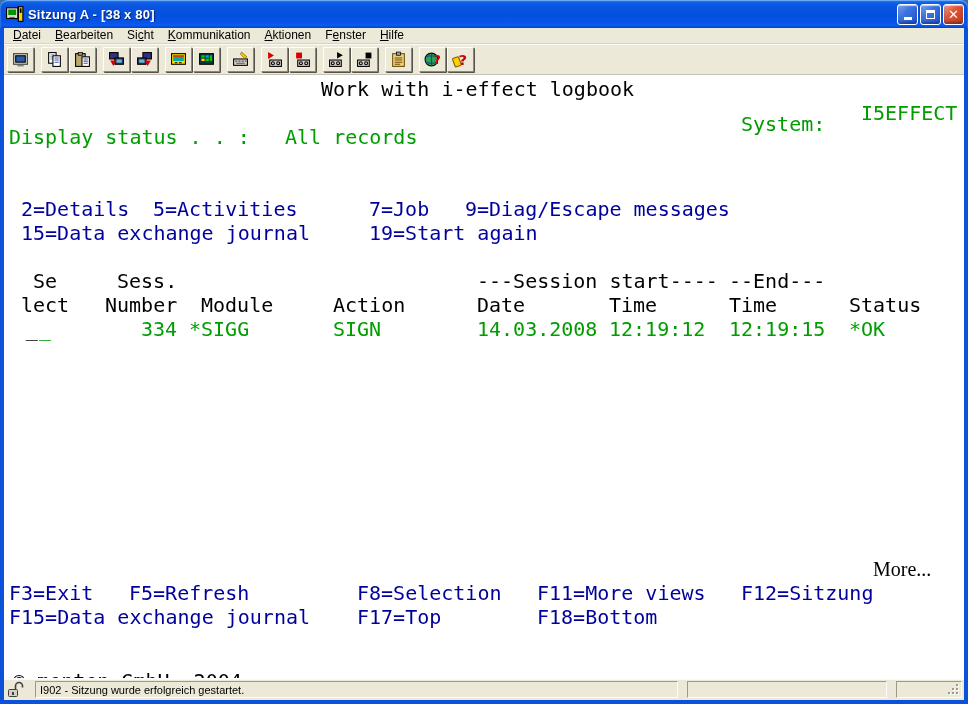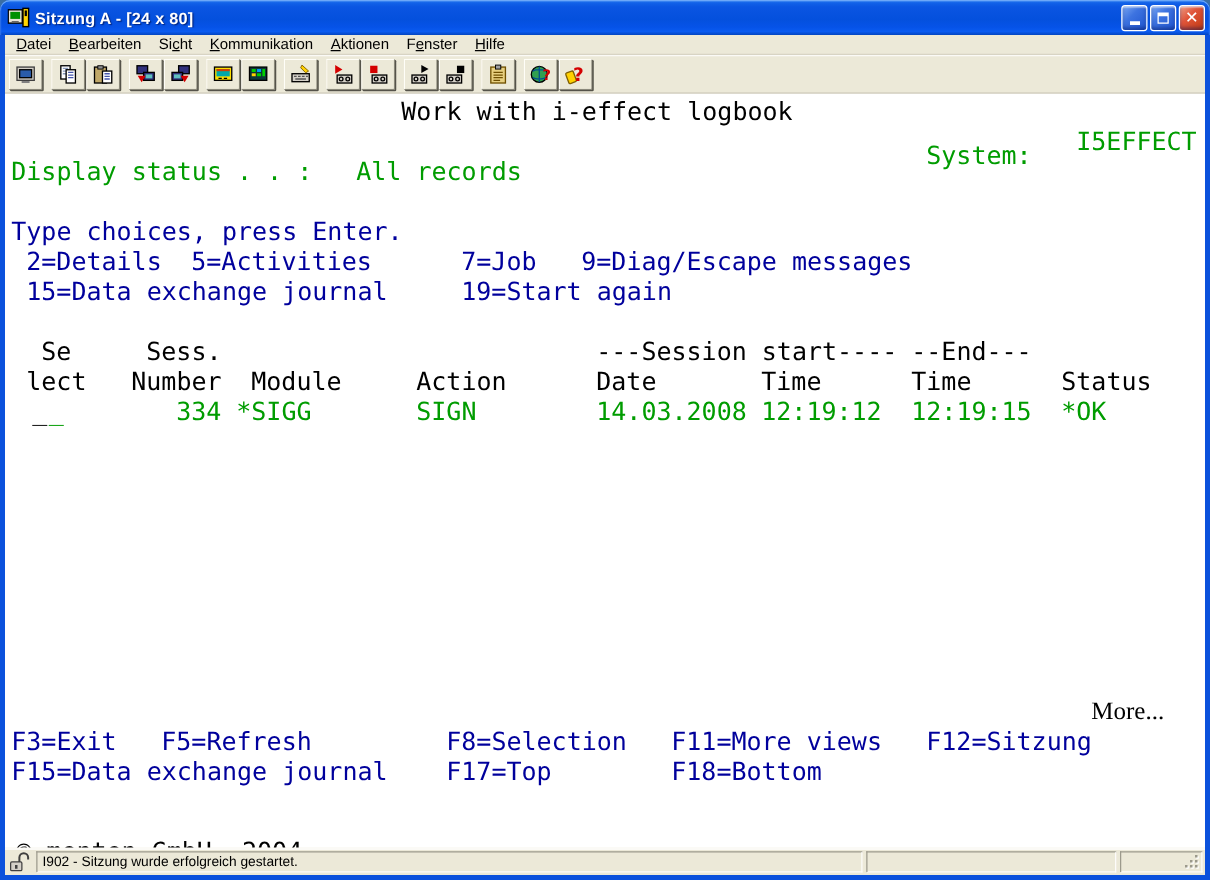--- a/index.html
+++ b/index.html
@@ -63,21 +63,21 @@
     font-family:"DejaVu Sans Mono", monospace; font-size:20px;
   }
   .term-row { position:absolute; left:0; height:24px; line-height:24px; width:100%; white-space:pre; }
   .term-seg { position:absolute; top:0; white-space:pre; }
   .c-green { color:var(--term-green,#009c00); }
   .c-blue  { color:var(--term-blue,#00009c); }
   .c-black { color:var(--term-black,#000); }
   
   .statusbar {
     height:22px; background:#ece9d8; display:flex; align-items:center;
-    padding:2px 2px 2px 2px; gap:3px; font-size:11px; border-top:1px solid #fff;
+    padding:2px 2px 2px 2px; gap:9px; font-size:11px; border-top:1px solid #fff;
     box-shadow:inset 0 1px 0 #fbfaf6;
   }
   .sb-icon { width:20px; height:17px; flex:0 0 auto; }
   .sb-panel {
     height:17px; border:1px solid; border-color:#9c9a8c #fdfcfa #fdfcfa #9c9a8c;
     display:flex; align-items:center; padding:0 4px; color:#000; white-space:nowrap; overflow:hidden;
   }
   .sb-msg { flex:1 1 auto; }
   .sb-p2 { width:200px; }
   .sb-p3 { width:66px; justify-content:flex-end; padding:0 1px; }
@@ -89,21 +89,21 @@
 <div class="window">
 
   <div class="titlebar">
     <svg class="app-icon" viewBox="0 0 16 16">
       <rect x="0.5" y="2.5" width="10" height="9.5" fill="#e8e4d8" stroke="#000"></rect>
       <rect x="2" y="4" width="7" height="5" fill="#009000"></rect>
       <rect x="3" y="10.5" width="5" height="1" fill="#666"></rect>
       <rect x="11" y="1.5" width="4" height="13" fill="#ffd400" stroke="#000"></rect>
       <rect x="12.2" y="3" width="1.6" height="4" fill="#000"></rect>
     </svg>
-    <span class="title-text">Sitzung A - [24 x 80]</span>
+    <span class="title-text">Sitzung A - [38 x 80]</span>
     <span class="win-buttons">
       <span class="win-btn">
           <span class="glyph-min"></span>
         </span>
       <span class="win-btn">
           <span class="glyph-max"></span>
         </span>
       <span class="win-btn close">
           <span class="glyph-close">✕</span>
         </span>
@@ -253,21 +253,20 @@
               <rect x="1.5" y="6" width="6" height="8.5" rx="1" fill="#ffd000" stroke="#806000" transform="rotate(-20 4.5 10)"></rect>
               <text x="6" y="13" font-size="14" font-weight="bold" fill="#d40000" font-family="DejaVu Sans">?</text>
             </svg>
           </button>
         </span>
       </div>
     <div class="terminal" id="terminal">
         <div class="term-row" style="top: 2px;"><span class="term-seg c-black" style="left: 317px;">Work with i-effect logbook</span></div>
         <div class="term-row" style="top: 26px;"><span class="term-seg c-green" style="left: 737px; margin-top: 11px;">System:</span><span class="term-seg c-green" style="left: 857px;">I5EFFECT</span></div>
         <div class="term-row" style="top: 50px;"><span class="term-seg c-green" style="left: 5px;">Display status . . :</span><span class="term-seg c-green" style="left: 281px;">All records</span></div>
-        <div class="term-row" style="top: 98px;"><span class="term-seg c-blue" style="left: 5px;">Type choices, press Enter.</span></div>
         <div class="term-row" style="top: 122px;"><span class="term-seg c-blue" style="left: 17px;">2=Details</span><span class="term-seg c-blue" style="left: 149px;">5=Activities</span><span class="term-seg c-blue" style="left: 365px;">7=Job</span><span class="term-seg c-blue" style="left: 461px;">9=Diag/Escape messages</span></div>
         <div class="term-row" style="top: 146px;"><span class="term-seg c-blue" style="left: 17px;">15=Data exchange journal</span><span class="term-seg c-blue" style="left: 365px;">19=Start again</span></div>
         <div class="term-row" style="top: 194px;"><span class="term-seg c-black" style="left: 29px;">Se</span><span class="term-seg c-black" style="left: 113px;">Sess.</span><span class="term-seg c-black" style="left: 473px;">---Session start----</span><span class="term-seg c-black" style="left: 725px;">--End---</span></div>
         <div class="term-row" style="top: 218px;"><span class="term-seg c-black" style="left: 17px;">lect</span><span class="term-seg c-black" style="left: 101px;">Number</span><span class="term-seg c-black" style="left: 197px;">Module</span><span class="term-seg c-black" style="left: 329px;">Action</span><span class="term-seg c-black" style="left: 473px;">Date</span><span class="term-seg c-black" style="left: 605px;">Time</span><span class="term-seg c-black" style="left: 725px;">Time</span><span class="term-seg c-black" style="left: 845px;">Status</span></div>
         <div class="term-row" style="top: 242px;"><span class="term-seg c-black" style="left: 21.8px;">_</span><span class="term-seg c-green" style="left: 35px;">_</span><span class="term-seg c-green" style="left: 137px;">334</span><span class="term-seg c-green" style="left: 185px;">*SIGG</span><span class="term-seg c-green" style="left: 329px;">SIGN</span><span class="term-seg c-green" style="left: 473px;">14.03.2008</span><span class="term-seg c-green" style="left: 605px;">12:19:12</span><span class="term-seg c-green" style="left: 725px;">12:19:15</span><span class="term-seg c-green" style="left: 845px;">*OK</span></div>
         <div class="term-row" style="top: 482px;"><span class="term-seg c-black" style="left: 869px; font-family: Liberation Serif, serif;">More...</span></div>
         <div class="term-row" style="top: 506px;"><span class="term-seg c-blue" style="left: 5px;">F3=Exit</span><span class="term-seg c-blue" style="left: 125px;">F5=Refresh</span><span class="term-seg c-blue" style="left: 353px;">F8=Selection</span><span class="term-seg c-blue" style="left: 533px;">F11=More views</span><span class="term-seg c-blue" style="left: 737px;">F12=Sitzung</span></div>
         <div class="term-row" style="top: 530px;"><span class="term-seg c-blue" style="left: 5px;">F15=Data exchange journal</span><span class="term-seg c-blue" style="left: 353px;">F17=Top</span><span class="term-seg c-blue" style="left: 533px;">F18=Bottom</span></div>
         <div class="term-row" style="top: 554px;"><span class="term-seg c-black" style="left: 9px; margin-top: 40px;">© menten GmbH, 2004.</span></div>
       </div>

